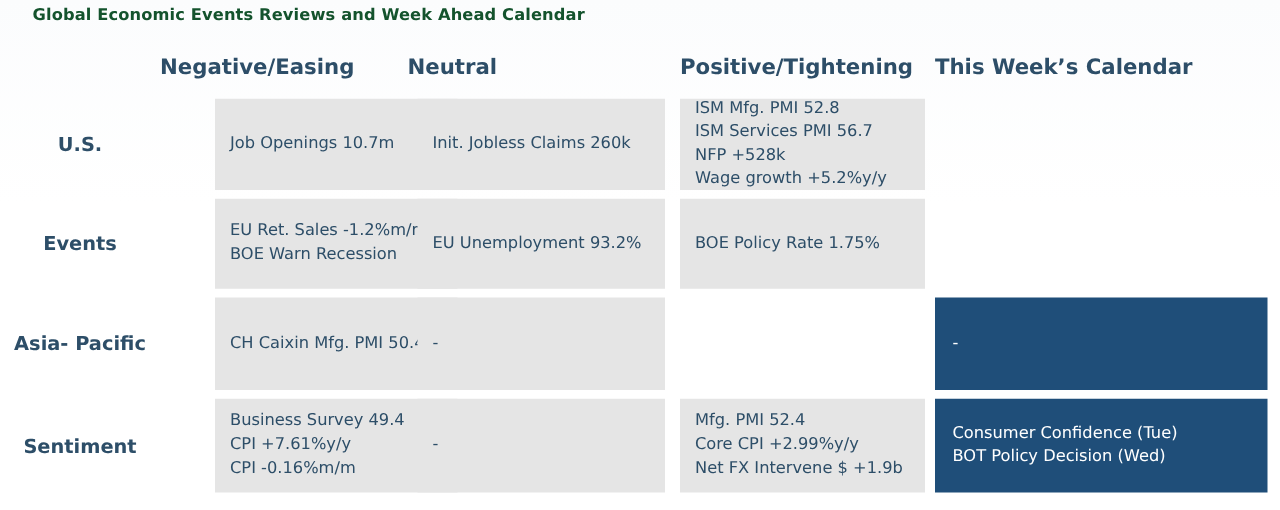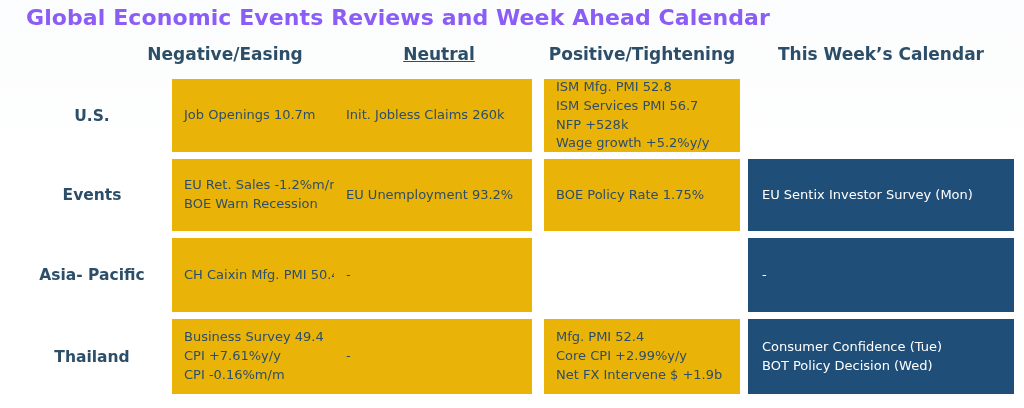--- a/index.html
+++ b/index.html
@@ -13,23 +13,23 @@
     font-family: "DejaVu Sans", "Liberation Sans", sans-serif;
     overflow: hidden;
     position: relative;
     background: linear-gradient(180deg, #fbfcfd 0%, #ffffff 40%);
   }
 
   #page-title {
     position: absolute;
     left: 26px;
     top: 5px;
-    font-size: 22px;
+    font-size: 13px;
     font-weight: bold;
-    color: #8b5cf6;
+    color: #14532d;
     letter-spacing: 0.1px;
     white-space: nowrap;
   }
 
   
   .grid {
     position: absolute;
     left: 0;
     top: 36px;
     width: 1024px;
@@ -41,28 +41,27 @@
     left: 0;
     top: 0;
     width: 1024px;
     height: 40px;
   }
   .col-head {
     position: absolute;
     top: 3px;
     height: 30px;
     line-height: 30px;
-    text-align: center;
     font-size: 17px;
     font-weight: bold;
     color: #2d4e68;
     white-space: nowrap;
   }
   .col-head.c0 { left: 128px; width: 194px; }
-  .col-head.c1 { left: 340px; width: 198px; text-decoration: underline; }
+  .col-head.c1 { left: 326px; width: 198px; }
   .col-head.c2 { left: 544px; width: 196px; }
   .col-head.c3 { left: 748px; width: 266px; }
 
   .body-rows {
     position: absolute;
     left: 0;
     top: 40px;
     width: 1024px;
   }
 
@@ -82,21 +81,20 @@
     width: 116px;
     height: 100%;
     display: flex;
     align-items: center;
     justify-content: center;
     text-align: center;
     font-size: 15.5px;
     font-weight: bold;
     color: #2d4e68;
     line-height: 1.18;
-    margin-left: 28px;
   }
 
   .cell {
     position: absolute;
     top: 3px;
     bottom: 4px;
     display: flex;
     align-items: center;
     box-sizing: border-box;
     padding: 0 12px;
@@ -105,21 +103,21 @@
     color: #2d4e68;
     white-space: pre-line;
     overflow: hidden;
   }
   .cell.c0 { left: 128px; width: 194px; margin-left: 44px; }
   .cell.c1 { left: 334px; width: 198px; }
   .cell.c2 { left: 544px; width: 196px; }
   .cell.c3 { left: 748px; width: 266px; padding-left: 14px; }
 
   .cell.gray {
-    background: #eab308;
+    background: #e5e5e5;
   }
   .cell.blue {
     background: #1f4e79;
     color: #ffffff;
   }
   .cell .txt {
     display: block;
     white-space: pre-line;
   }
 </style>
@@ -148,33 +146,32 @@
 NFP +528k
 Wage growth +5.2%y/y</span></div>
     </div>
 
     <div class="row r1">
       <div class="row-label">Events</div>
       <div class="cell c0 gray"><span class="txt">EU Ret. Sales -1.2%m/m
 BOE Warn Recession</span></div>
       <div class="cell c1 gray"><span class="txt">EU Unemployment 93.2%</span></div>
       <div class="cell c2 gray"><span class="txt">BOE Policy Rate 1.75%</span></div>
-      <div class="cell c3 blue"><span class="txt">EU Sentix Investor Survey (Mon)</span></div>
     </div>
 
     <div class="row r2">
       <div class="row-label">Asia-
 Pacific</div>
       <div class="cell c0 gray"><span class="txt">CH Caixin Mfg. PMI 50.4</span></div>
       <div class="cell c1 gray"><span class="txt">-</span></div>
       <div class="cell c3 blue"><span class="txt">-</span></div>
     </div>
 
     <div class="row r3">
-      <div class="row-label">Thailand</div>
+      <div class="row-label">Sentiment</div>
       <div class="cell c0 gray"><span class="txt">Business Survey 49.4
 CPI +7.61%y/y
 CPI -0.16%m/m</span></div>
       <div class="cell c1 gray"><span class="txt">-</span></div>
       <div class="cell c2 gray"><span class="txt">Mfg. PMI 52.4
 Core CPI +2.99%y/y
 Net FX Intervene $ +1.9b</span></div>
       <div class="cell c3 blue"><span class="txt">Consumer Confidence (Tue)
 BOT Policy Decision (Wed)</span></div>
     </div>

